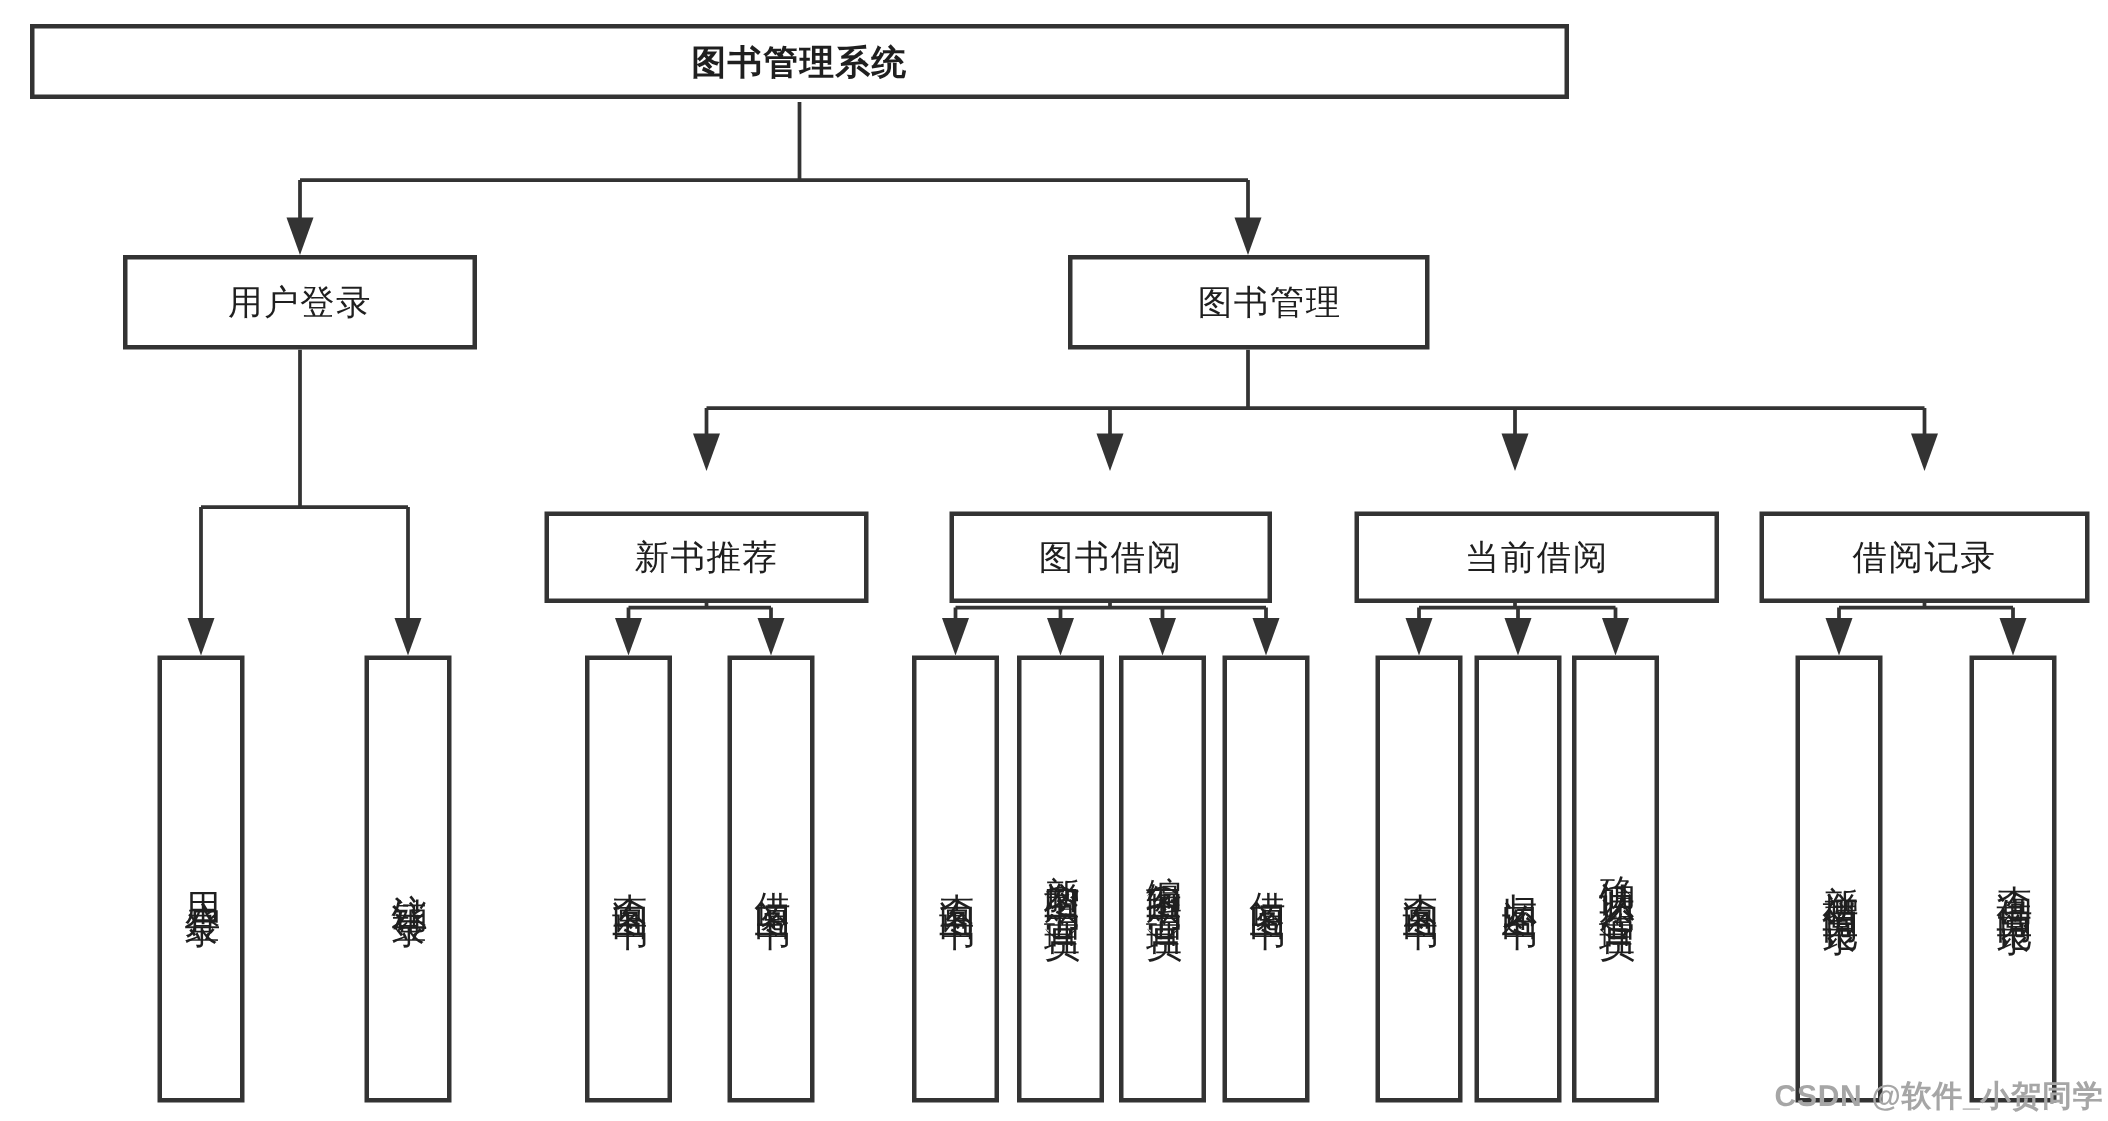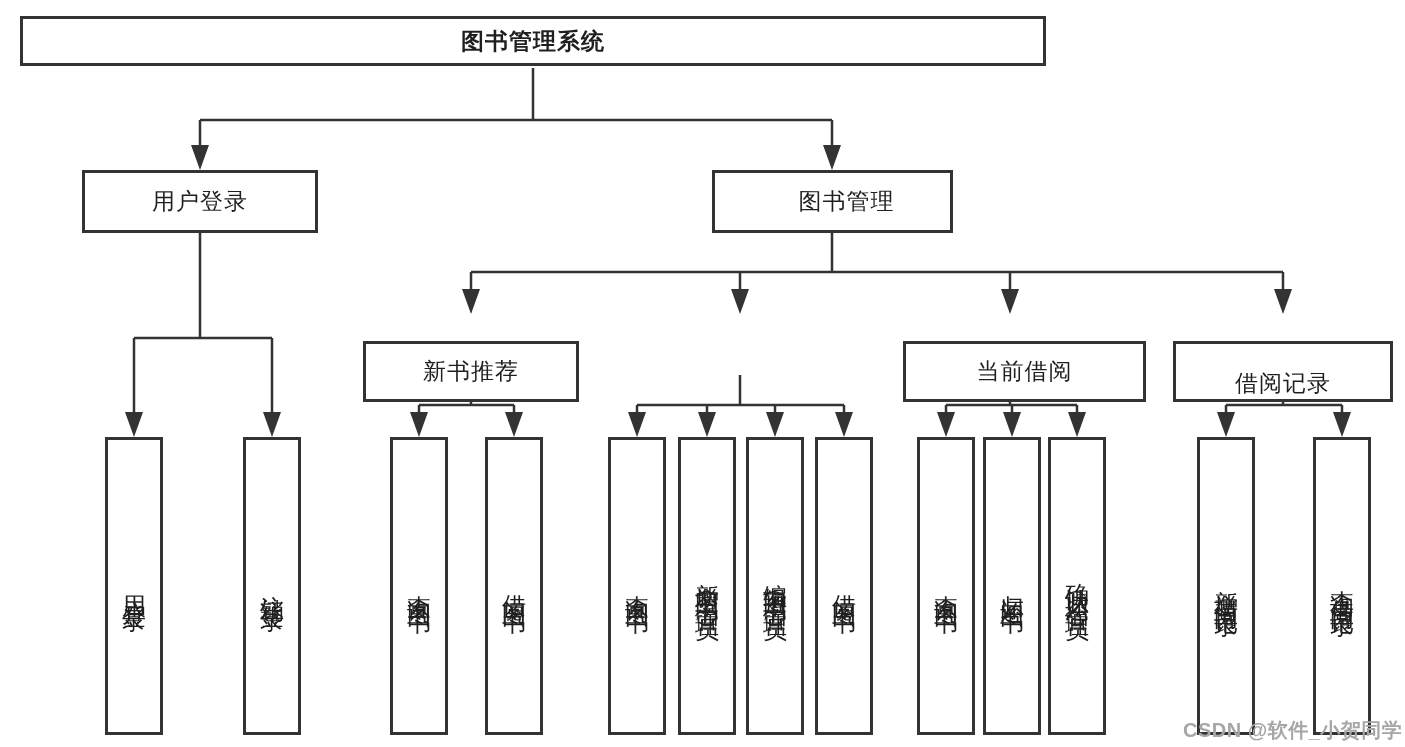--- a/index.html
+++ b/index.html
@@ -152,24 +152,27 @@
   <div class="box lvl2" style="left:82px;width:236px;">
     <span class="hlabel">用户登录</span>
   </div>
   <div class="box lvl2" style="left:712px;width:241px;padding-left:28px;">
     <span class="hlabel">图书管理</span>
   </div>
 
   <div class="box lvl3" style="left:363px;width:216px;">
     <span class="hlabel">新书推荐</span>
   </div>
+  <div class="box lvl3" style="left:633px;width:215px;">
+    <span class="hlabel">图书借阅</span>
+  </div>
   <div class="box lvl3" style="left:903px;width:243px;">
     <span class="hlabel">当前借阅</span>
   </div>
-  <div class="box lvl3" style="left:1173px;width:220px;align-items:flex-end;">
+  <div class="box lvl3" style="left:1173px;width:220px;">
     <span class="hlabel">借阅记录</span>
   </div>
 
   <div class="box vleaf" style="left:105px;">
     <span class="vlabel">用户登录</span>
   </div>
   <div class="box vleaf" style="left:243px;">
     <span class="vlabel">注销登录</span>
   </div>
 

